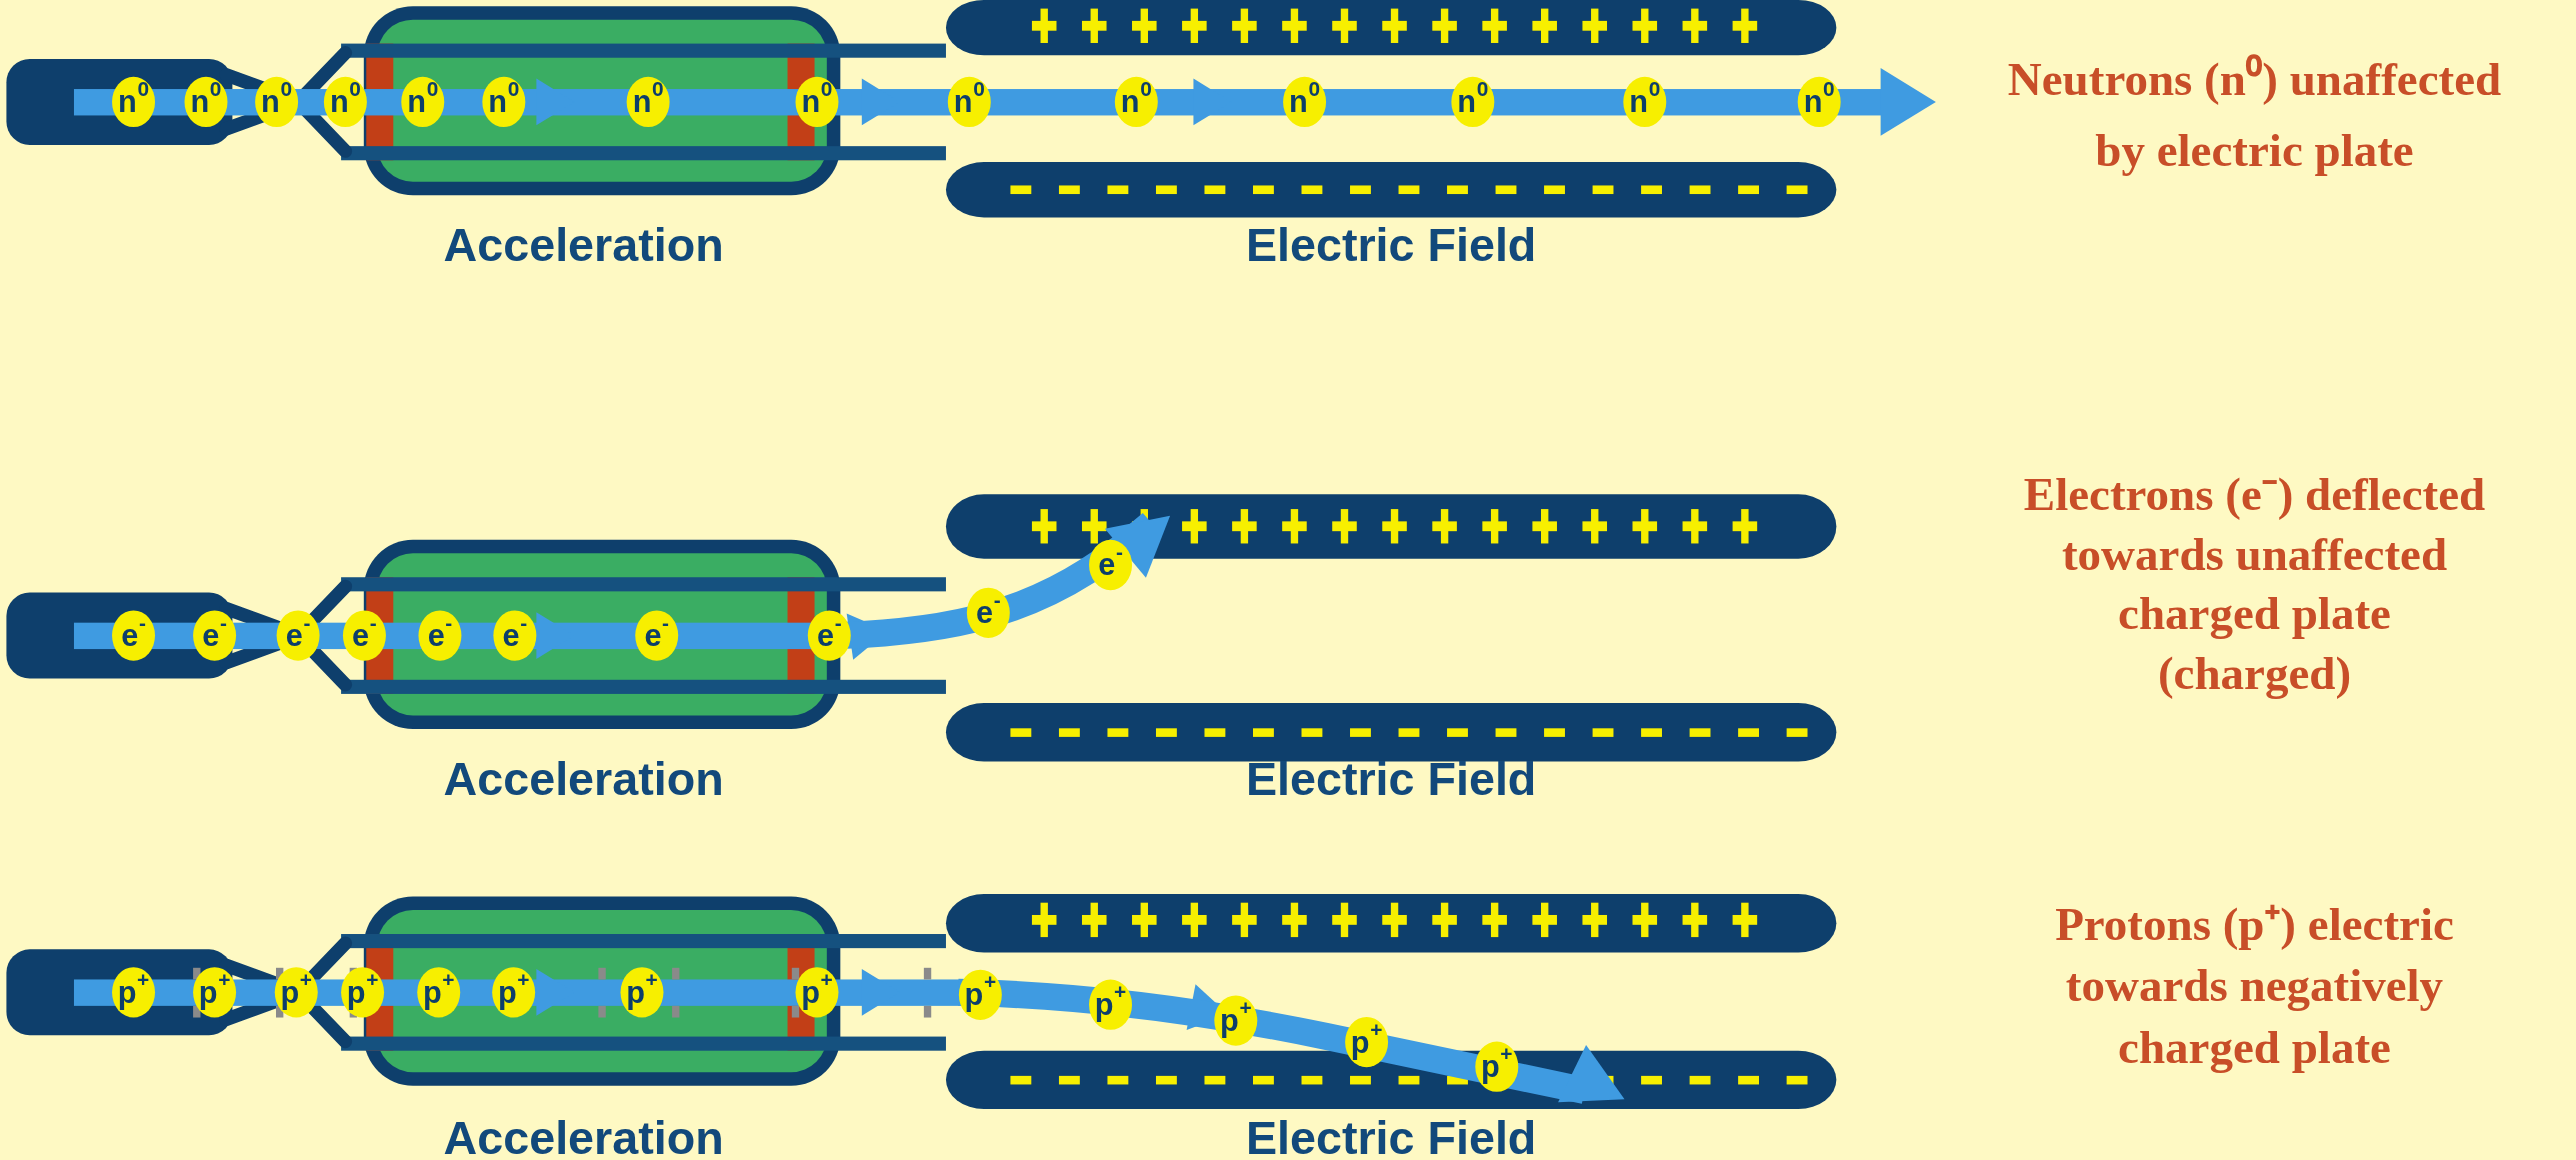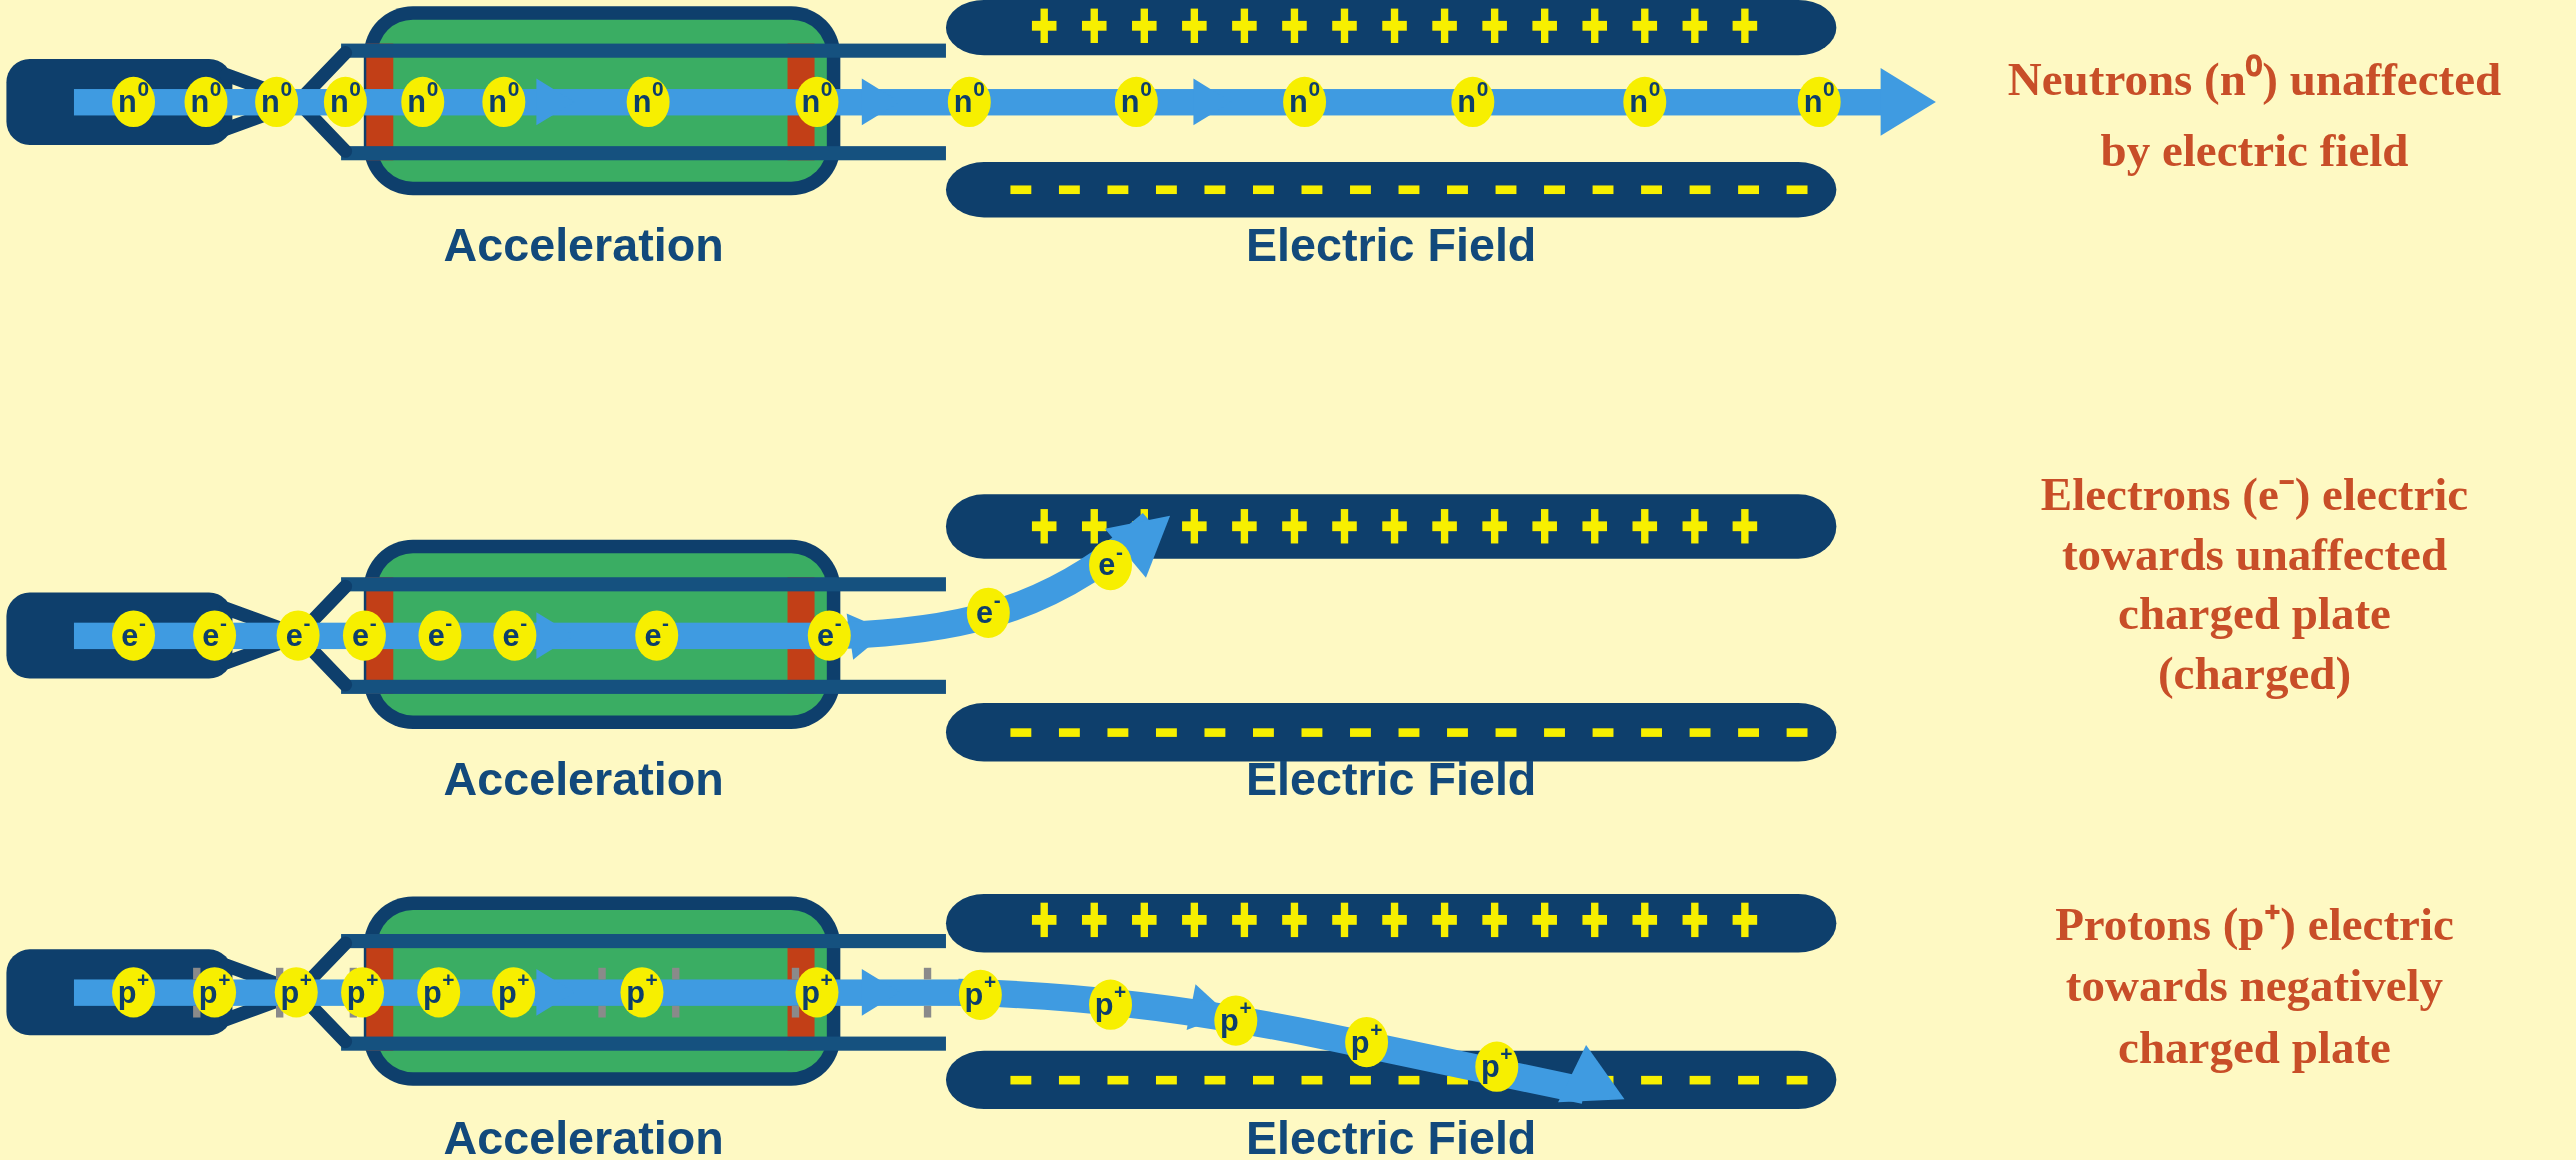--- a/index.html
+++ b/index.html
@@ -480,24 +480,24 @@
       <text class="row-label" x="2265" y="425" text-anchor="middle">Electric Field</text>
       <text class="row-label" x="950" y="1295" text-anchor="middle">Acceleration</text>
       <text class="row-label" x="2265" y="1295" text-anchor="middle">Electric Field</text>
       <text class="row-label" x="950" y="1880" text-anchor="middle">Acceleration</text>
       <text class="row-label" x="2265" y="1880" text-anchor="middle">Electric Field</text>
     </g>
   </svg>
 
   <div>
     <div class="ann-line" style="top:50px">Neutrons (n⁰) unaffected</div>
-    <div class="ann-line" style="top:121px">by electric field</div>
+    <div class="ann-line" style="top:121px">by electric plate</div>
   </div>
   <div>
-    <div class="ann-line" style="top:465px">Electrons (e⁻) electric</div>
+    <div class="ann-line" style="top:465px">Electrons (e⁻) deflected</div>
     <div class="ann-line" style="top:525px">towards unaffected</div>
     <div class="ann-line" style="top:584px">charged plate</div>
     <div class="ann-line" style="top:644px">(charged)</div>
   </div>
   <div>
     <div class="ann-line" style="top:895px">Protons (p⁺) electric</div>
     <div class="ann-line" style="top:956px">towards negatively</div>
     <div class="ann-line" style="top:1018px">charged plate</div>
   </div>
 </div>

